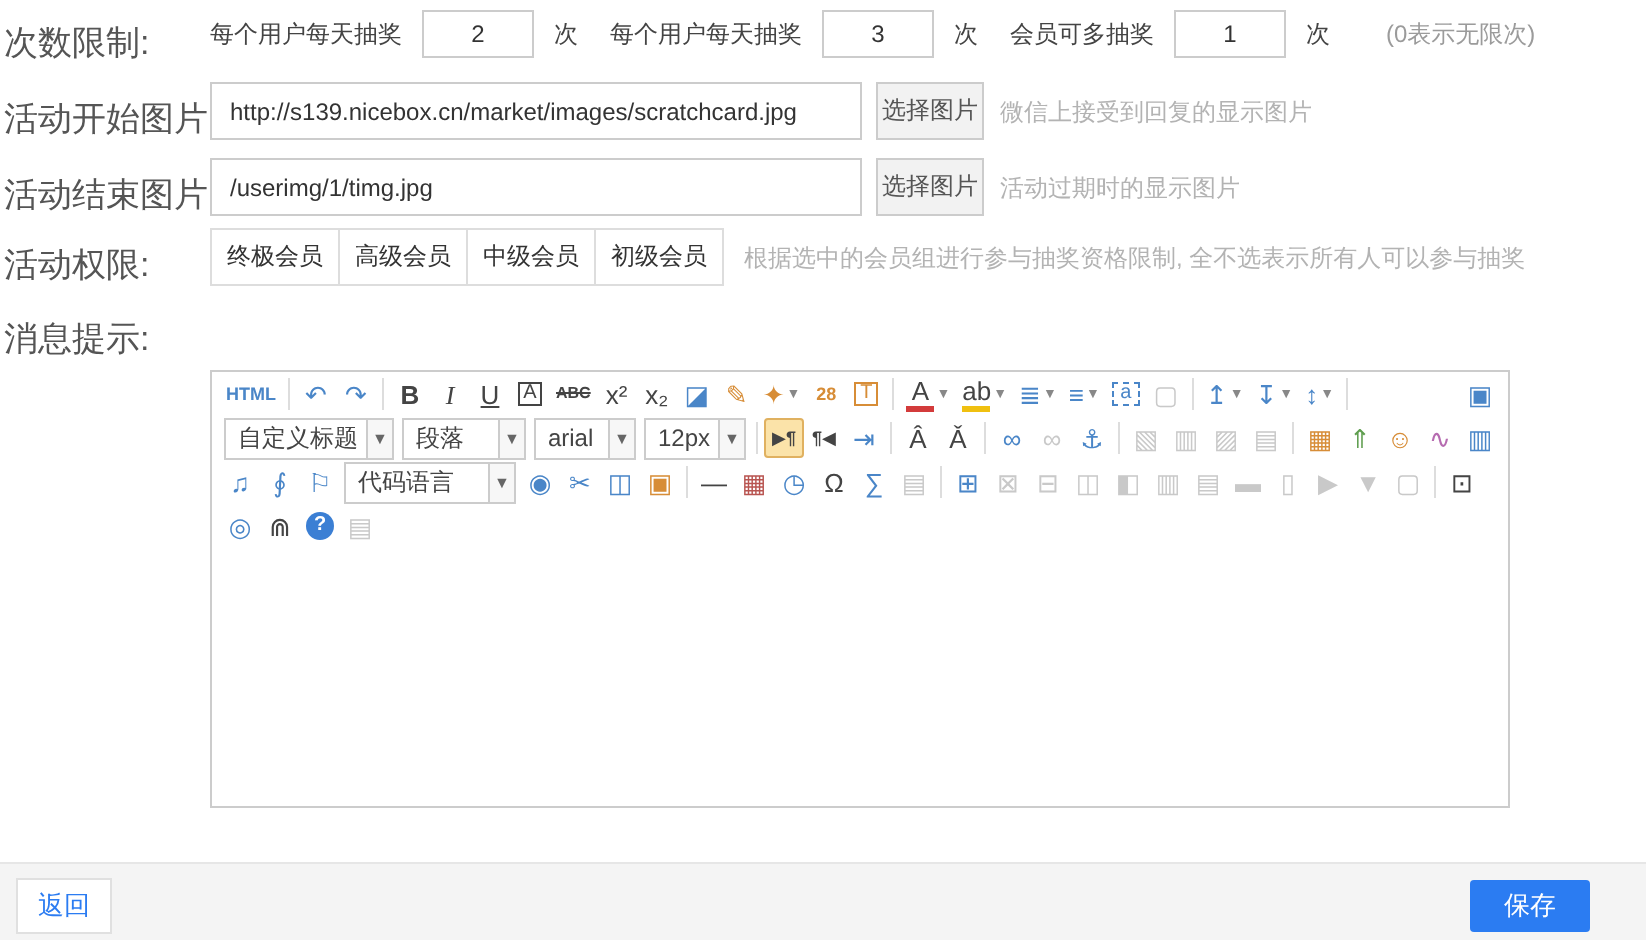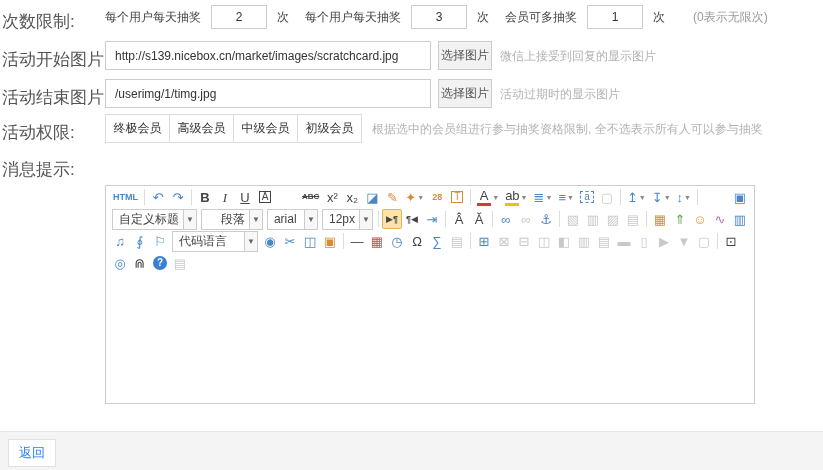--- a/index.html
+++ b/index.html
@@ -148,21 +148,21 @@
         <span class="ti s-underline" style="color: rgb(68, 68, 68);">
           <span class="glyph-wrap">
             <span class="glyph">U</span>
           </span>
         </span>
         <span class="ti s-boxed" style="color: rgb(68, 68, 68);">
           <span class="glyph-wrap">
             <span class="glyph">A</span>
           </span>
         </span>
-        <span class="ti s-strike" style="color: rgb(68, 68, 68); margin-left: 24px;">
+        <span class="ti s-strike" style="color: rgb(68, 68, 68);">
           <span class="glyph-wrap">
             <span class="glyph">ABC</span>
           </span>
         </span>
         <span class="ti" style="color: rgb(68, 68, 68);">
           <span class="glyph-wrap">
             <span class="glyph">x²</span>
           </span>
         </span>
         <span class="ti" style="color: rgb(68, 68, 68);">
@@ -258,21 +258,21 @@
           <span class="glyph-wrap">
             <span class="glyph">▣</span>
           </span>
         </span>
       </div>
     <div class="tb-row" id="tb-row2">
         <div class="tb-select" style="width: 92px; text-align: center;">
           <span class="sel-label">自定义标题</span>
           <span class="sel-arrow">▼</span>
         </div>
-        <div class="tb-select" style="width: 90px; text-align: right;">
+        <div class="tb-select" style="width: 90px;">
           <span class="sel-label">段落</span>
           <span class="sel-arrow">▼</span>
         </div>
         <div class="tb-select" style="width: 74px;">
           <span class="sel-label">arial</span>
           <span class="sel-arrow">▼</span>
         </div>
         <div class="tb-select" style="width: 66px;">
           <span class="sel-label">12px</span>
           <span class="sel-arrow">▼</span>
@@ -526,15 +526,16 @@
         <span class="ti" style="color: rgb(201, 201, 201);">
           <span class="glyph-wrap">
             <span class="glyph">▤</span>
           </span>
         </span>
       </div>
   </div>
 
   <div class="footer">
     <button class="back-btn">返回</button>
+    <button class="save-btn">保存</button>
   </div>
 
 </div>
 
 </body></html>

